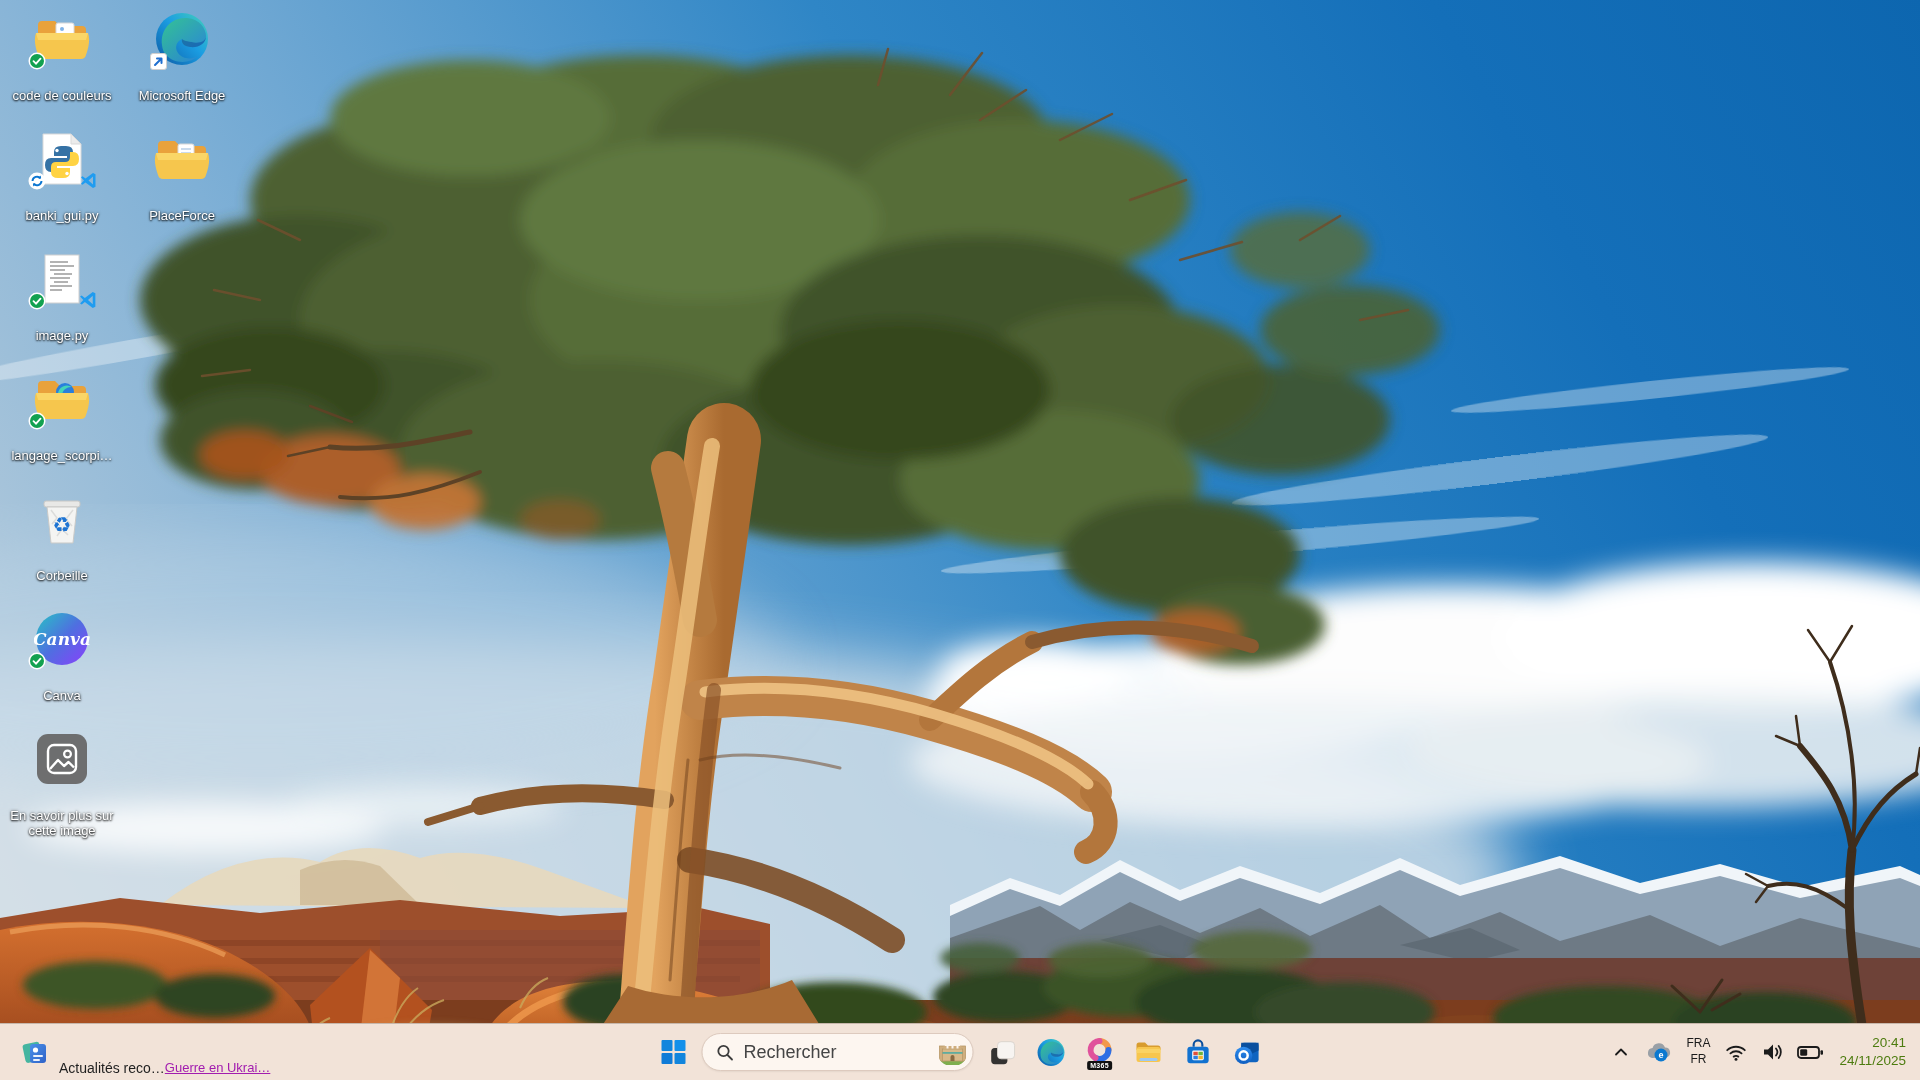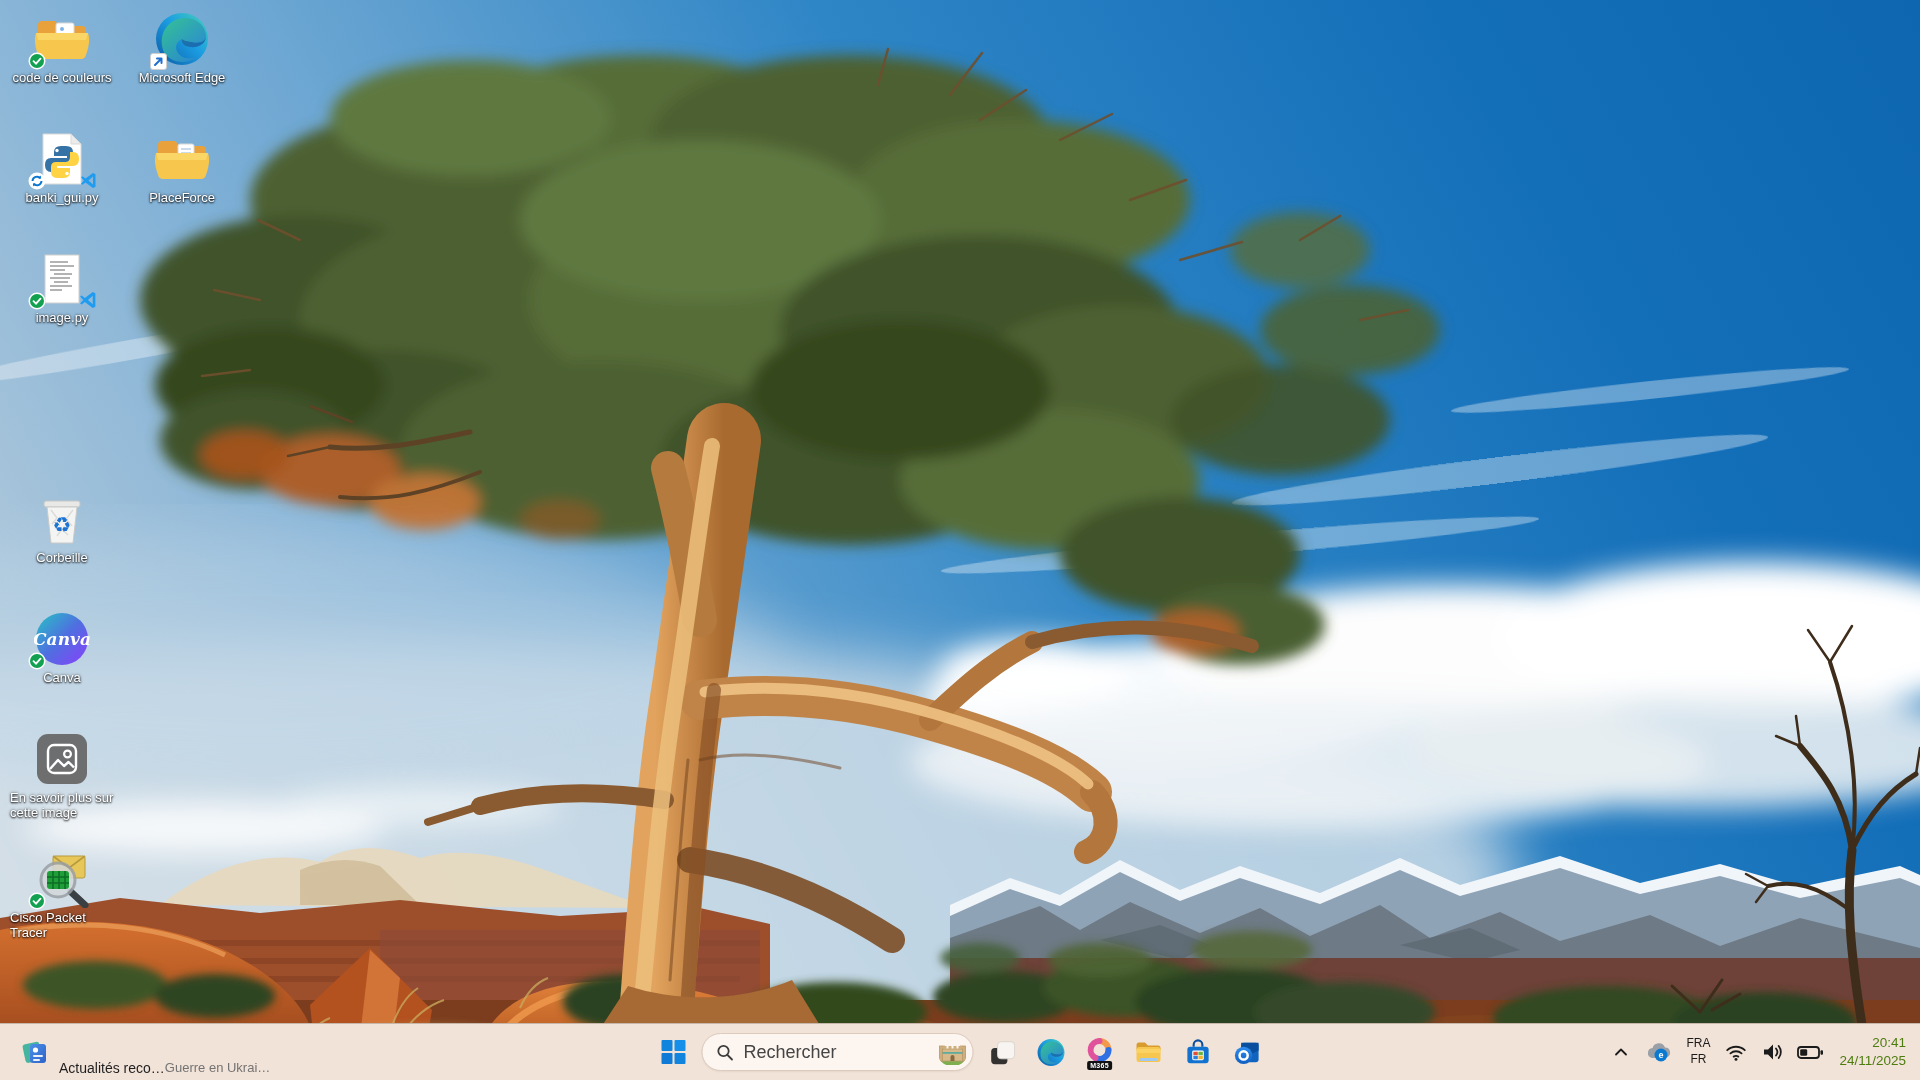--- a/index.html
+++ b/index.html
@@ -11,34 +11,34 @@
   html,body{width:1920px;height:1080px;overflow:hidden;font-family:"Liberation Sans","DejaVu Sans",sans-serif;}
   body{position:relative;background:#2a7fc0;}
 
   
   .wallpaper{position:absolute;inset:0;width:1920px;height:1080px;}
 
   
   .desktop-icons{position:absolute;inset:0;}
   .dicon{position:absolute;width:112px;display:flex;flex-direction:column;align-items:center;cursor:default;}
   .dicon .art{position:relative;width:60px;height:58px;display:flex;align-items:center;justify-content:center;}
-  .dicon .lbl{margin-top:2px;max-width:104px;font-size:13px;line-height:1.18;color:var(--label-color);
+  .dicon .lbl{margin-top:20px;max-width:104px;text-align:center;font-size:13px;line-height:1.18;color:var(--label-color);
     text-shadow:0 1px 2px rgba(0,0,0,.95),0 0 3px rgba(0,0,0,.7);word-wrap:break-word;}
   .badge{position:absolute;}
   .badge-check{left:-4px;bottom:-2px;}
   .badge-vsc{right:-6px;bottom:-2px;}
   .badge-arrow{left:-2px;bottom:-2px;}
 
   
   .taskbar{position:absolute;left:0;right:0;bottom:0;height:57px;background:var(--taskbar-bg);
     border-top:1px solid rgba(120,100,90,.35);display:flex;align-items:center;}
   .tb-widgets{position:absolute;left:10px;top:0;height:100%;display:flex;align-items:center;gap:9px;padding:0 10px;border-radius:6px;}
   .tb-widgets .wtxt{display:flex;line-height:1.25;margin-top:33px;}
   .tb-widgets .l1{font-size:14px;color:#1f1f1f;}
-  .tb-widgets .l2{font-size:13px;color:#737373;}
+  .tb-widgets .l2{font-size:13px;color:#a21caf;text-decoration:underline;}
   .tb-center{position:absolute;left:50%;transform:translateX(-50%);display:flex;align-items:center;gap:7px;height:100%;}
   .tb-btn{width:42px;height:42px;border-radius:7px;display:flex;align-items:center;justify-content:center;position:relative;}
   .searchbox{width:272px;height:38px;background:#fdf6f0;border:1px solid #ddcabe;border-radius:19px;
     display:flex;align-items:center;padding:0 5px 0 14px;gap:10px;box-shadow:0 1px 2px rgba(0,0,0,.06);}
   .searchbox .ph{font-size:18px;color:#454545;flex:1;}
   .search-img{width:30px;height:28px;border-radius:14px;overflow:hidden;display:flex;align-items:center;justify-content:center;}
   .m365badge{position:absolute;left:50%;transform:translateX(-50%);bottom:3px;background:#111;color:#fff;
     font-size:7px;font-weight:bold;padding:1px 3px;border-radius:2px;letter-spacing:.3px;}
   .tb-tray{position:absolute;right:6px;top:0;height:100%;display:flex;align-items:center;gap:2px;}
   .tray-btn{height:42px;border-radius:6px;display:flex;align-items:center;justify-content:center;padding:0 5px;}
@@ -326,20 +326,37 @@
           <circle cx="9" cy="9" r="7" fill="#12a150"></circle>
         <path d="M5.5,9.2 L8,11.6 L12.5,6.6" stroke="#fff" stroke-width="1.8" fill="none" stroke-linecap="round"></path>
       </svg>
       <svg class="badge badge-vsc" width="20" height="20" viewBox="0 0 19 19">
         <path d="M14,2 L16.5,3.2 V15.8 L14,17 L6.5,11.5 L3.5,13.8 L2,12.8 L5,9.5 L2,6.2 L3.5,5.2 L6.5,7.5 Z M14,5.5 L9.5,9.5 L14,13.5 Z" fill="#1f9cf0"></path>
       </svg>
     </div>
     <div class="lbl">image.py</div>
   </div>
 
+  <div class="dicon" style="left:6px;top:370px;">
+    <div class="art">
+      <svg width="56" height="48" viewBox="0 0 56 48">
+        <path d="M4,10 q0-4 4-4 h13 l5,5 h22 q4,0 4,4 v4 H4 Z" fill="#e9a23b"></path>
+        <circle cx="31" cy="17" r="9" fill="#2a7fdc"></circle>
+        <path d="M24,19 a9,9 0 0 1 14,-7 a9,9 0 0 0 -10,10 Z" fill="#45d3b8"></path>
+        <path d="M2,18 h52 q3,8 -2,22 q-1,4 -5,4 H9 q-4,0 -5,-4 Q-1,26 2,18 Z" fill="#f6c64d"></path>
+        <path d="M2,18 h52 l-2,7 H4 Z" fill="#fbd96e" opacity=".8"></path>
+      </svg>
+      <svg class="badge badge-check" width="18" height="18" viewBox="0 0 18 18">
+        <circle cx="9" cy="9" r="8.5" fill="#fff"></circle>
+          <circle cx="9" cy="9" r="7" fill="#12a150"></circle>
+        <path d="M5.5,9.2 L8,11.6 L12.5,6.6" stroke="#fff" stroke-width="1.8" fill="none" stroke-linecap="round"></path>
+      </svg>
+    </div>
+    <div class="lbl">langage_scorpi…</div>
+  </div>
 
   <div class="dicon" style="left:6px;top:490px;">
     <div class="art">
       <svg width="46" height="54" viewBox="0 0 46 54">
         <rect x="5" y="9" width="36" height="6" rx="2" fill="#e8e8e6" stroke="#c6c6c4"></rect>
         <path d="M8,15 L38,15 L34,51 L12,51 Z" fill="#f4f4f2" stroke="#c9c9c7"></path>
         <path d="M12,18 l6,8 -5,6 M34,18 l-7,9 6,7 M18,44 l5,-7 6,6" stroke="#dcdcda" stroke-width="1.5" fill="none"></path>
         <text x="23" y="40" font-size="21" text-anchor="middle" fill="#1e74d3" font-family="'DejaVu Sans',sans-serif">♻</text>
       </svg>
     </div>
@@ -373,40 +390,20 @@
       <svg width="52" height="52" viewBox="0 0 52 52">
         <rect x="1" y="1" width="50" height="50" rx="11" fill="#686868" opacity=".95"></rect>
         <rect x="12" y="12" width="28" height="28" rx="6" stroke="#fff" stroke-width="2.4" fill="none"></rect>
         <circle cx="31.5" cy="21" r="3.4" stroke="#fff" stroke-width="2.2" fill="none"></circle>
         <path d="M14,36 L22,27 L28,33 L32.5,29 L38,34.5" stroke="#fff" stroke-width="2.4" fill="none" stroke-linejoin="round"></path>
       </svg>
     </div>
     <div class="lbl">En savoir plus sur cette image</div>
   </div>
 
-  <div class="dicon" style="left:6px;top:850px;">
-    <div class="art">
-      <svg width="58" height="58" viewBox="0 0 58 58">
-        <rect x="20" y="6" width="32" height="22" rx="2" fill="#e8c75a" stroke="#b69a3e"></rect>
-        <path d="M20,6 L36,18 L52,6" stroke="#b69a3e" stroke-width="1.6" fill="none"></path>
-        <line x1="38" y1="42" x2="52" y2="55" stroke="#3a3f44" stroke-width="7" stroke-linecap="round"></line>
-        <circle cx="25" cy="30" r="17" fill="#d3d7d9" opacity=".85" stroke="#9aa0a4" stroke-width="3"></circle>
-        <rect x="14" y="21" width="22" height="18" rx="3" fill="#1f9e3a"></rect>
-        <g stroke="#0d6e24" stroke-width="1.5">
-          <path d="M14,27 h22 M14,33 h22 M20,21 v18 M26,21 v18 M32,21 v18"></path>
-        </g>
-      </svg>
-      <svg class="badge badge-check" width="18" height="18" viewBox="0 0 18 18">
-        <circle cx="9" cy="9" r="8.5" fill="#fff"></circle>
-          <circle cx="9" cy="9" r="7" fill="#12a150"></circle>
-        <path d="M5.5,9.2 L8,11.6 L12.5,6.6" stroke="#fff" stroke-width="1.8" fill="none" stroke-linecap="round"></path>
-      </svg>
-    </div>
-    <div class="lbl">Cisco Packet Tracer</div>
-  </div>
 </div>
 
 <div class="taskbar">
 
   <div class="tb-widgets">
     <svg width="30" height="30" viewBox="0 0 30 30">
       <rect x="4" y="6" width="17" height="19" rx="3" fill="#45b5a0" transform="rotate(-12 12 16)"></rect>
       <defs>
           <linearGradient id="wgt" x1="0" y1="0" x2="1" y2="1">
         <stop offset="0" stop-color="#4a90e8"></stop>

